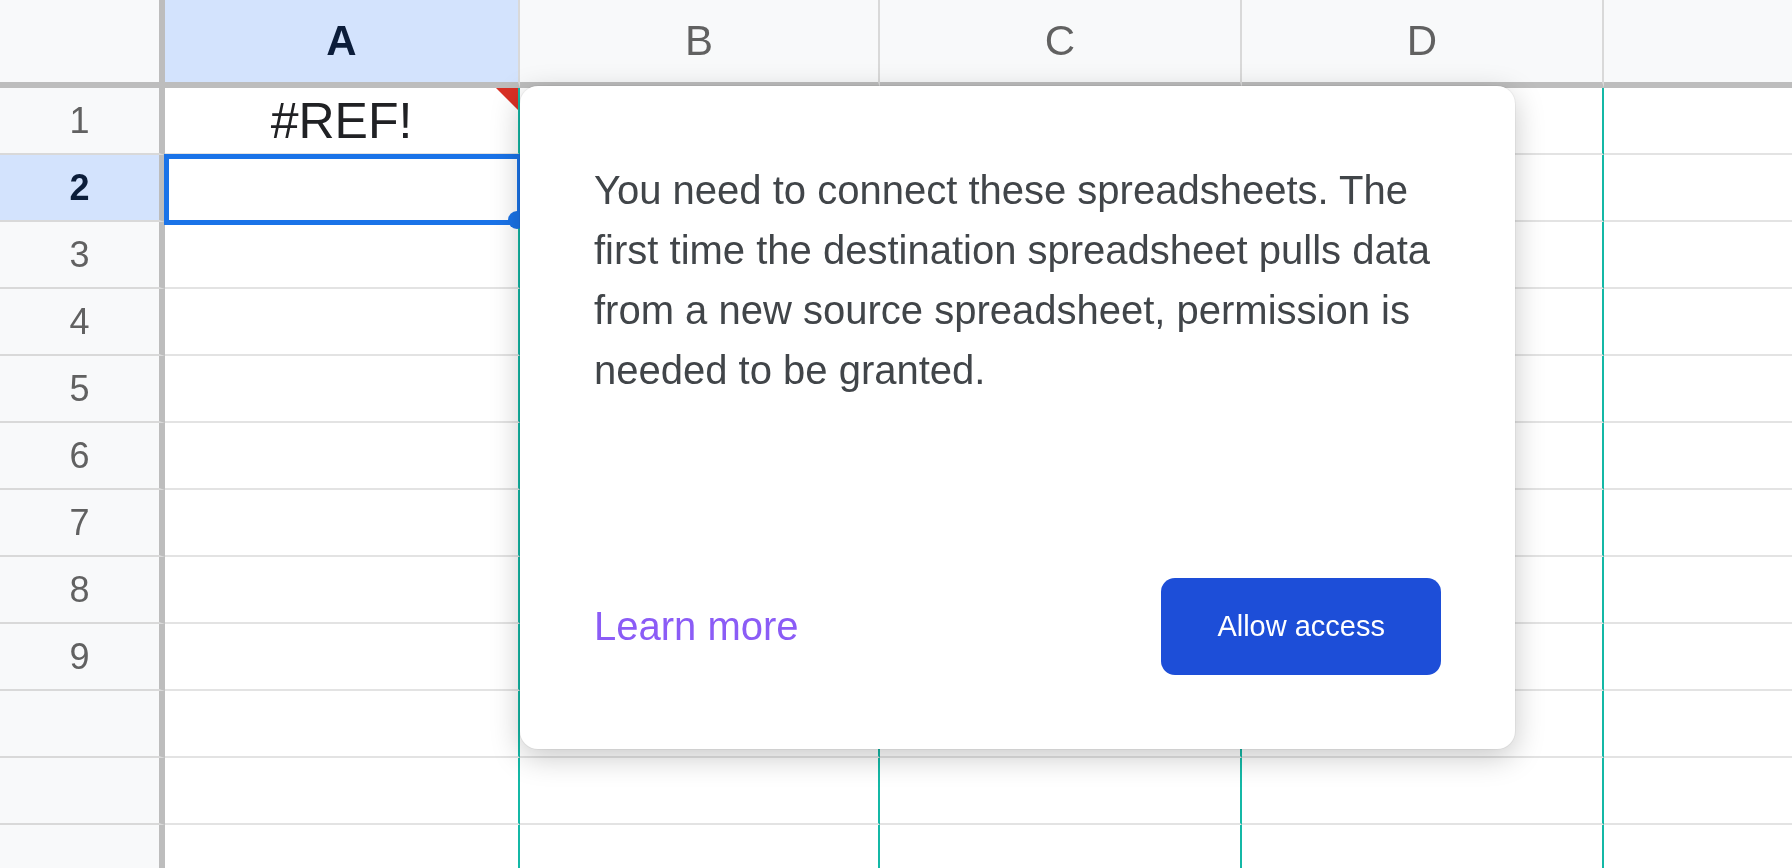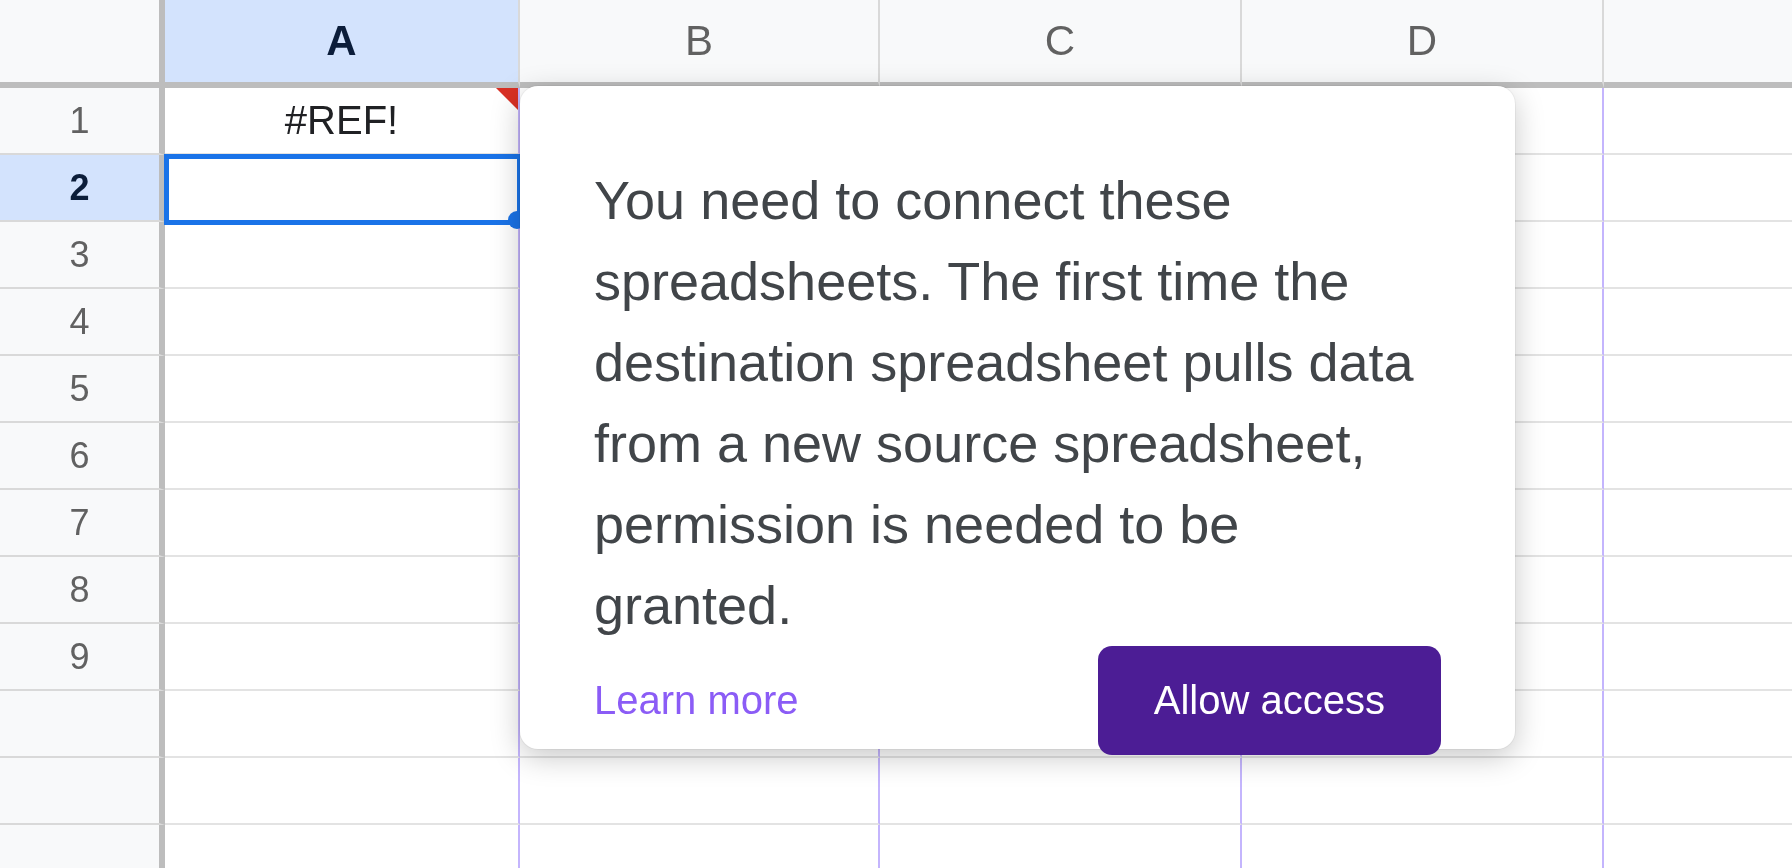--- a/index.html
+++ b/index.html
@@ -70,26 +70,26 @@
     }
     .cells {
       position: absolute;
       left: 165px; top: 88px; right: 0; bottom: 0;
     }
     .row {
       display: flex;
       height: 67px;
     }
     .cell {
-      border-right: 2px solid #c4b5fd;
+      border-right: 2px solid #14b8a6;
       border-bottom: 2px solid #e3e3e3;
       display: flex;
       align-items: center;
       justify-content: center;
-      font-size: 40px;
+      font-size: 50px;
       color: #202124;
       flex-shrink: 0;
       position: relative;
       background: #fff;
     }
     .cell.error-flag::after {
       content: "";
       position: absolute;
       top: 0;
       right: 0;
@@ -118,41 +118,41 @@
       height: 663px;
       background: #fff;
       border-radius: 18px;
       box-shadow: 0 8px 30px rgba(0,0,0,.22), 0 0 0 1px rgba(0,0,0,.04);
       padding: 74px 74px 74px 74px;
       display: flex;
       flex-direction: column;
       justify-content: space-between;
     }
     .popover-msg {
-      font-size: 54px;
+      font-size: 40px;
       line-height: 1.5;
       color: #414549;
       font-weight: 400;
     }
     .popover-actions {
       display: flex;
       align-items: center;
       justify-content: space-between;
     }
     .learn-more {
       color: #8b5cf6;
       font-size: 40px;
       font-weight: 500;
       cursor: pointer;
       user-select: none;
     }
     .allow-btn {
-      background: #4c1d95;
+      background: #1d4ed8;
       color: #fff;
-      font-size: 40px;
+      font-size: 29px;
       font-weight: 500;
       border: none;
       border-radius: 14px;
       padding: 32px 56px;
       cursor: pointer;
     }
     .col-a { width: 355px; }
     .col-b { width: 360px; }
     .col-c { width: 362px; }
     .col-d { width: 362px; }

